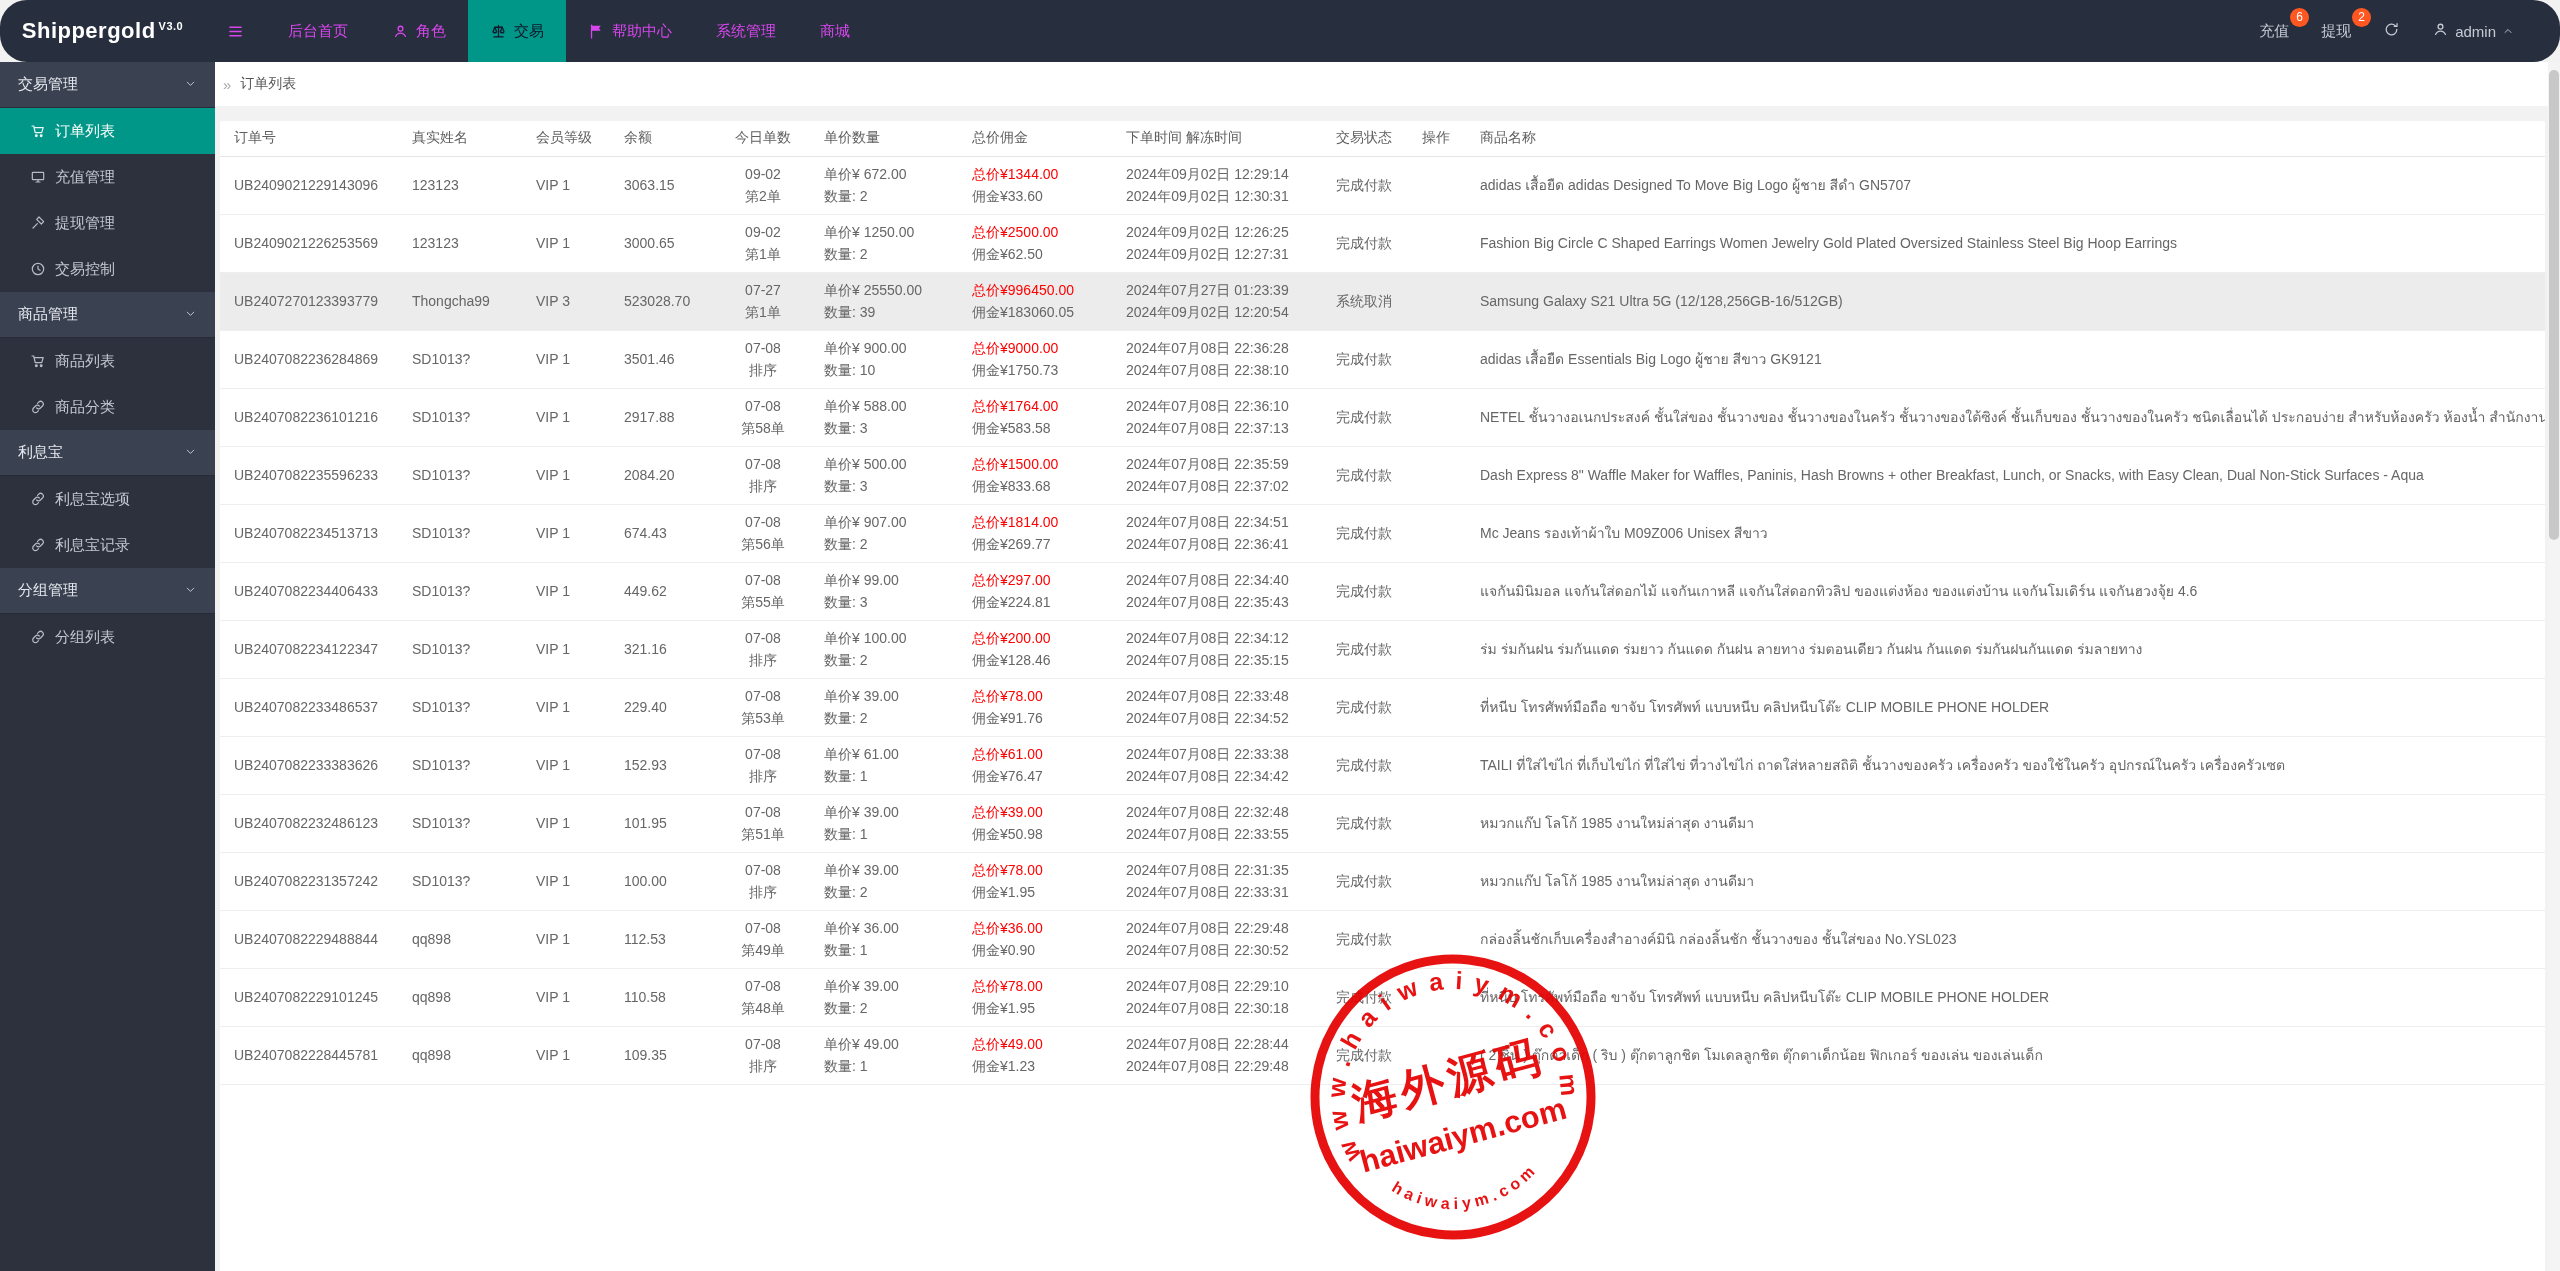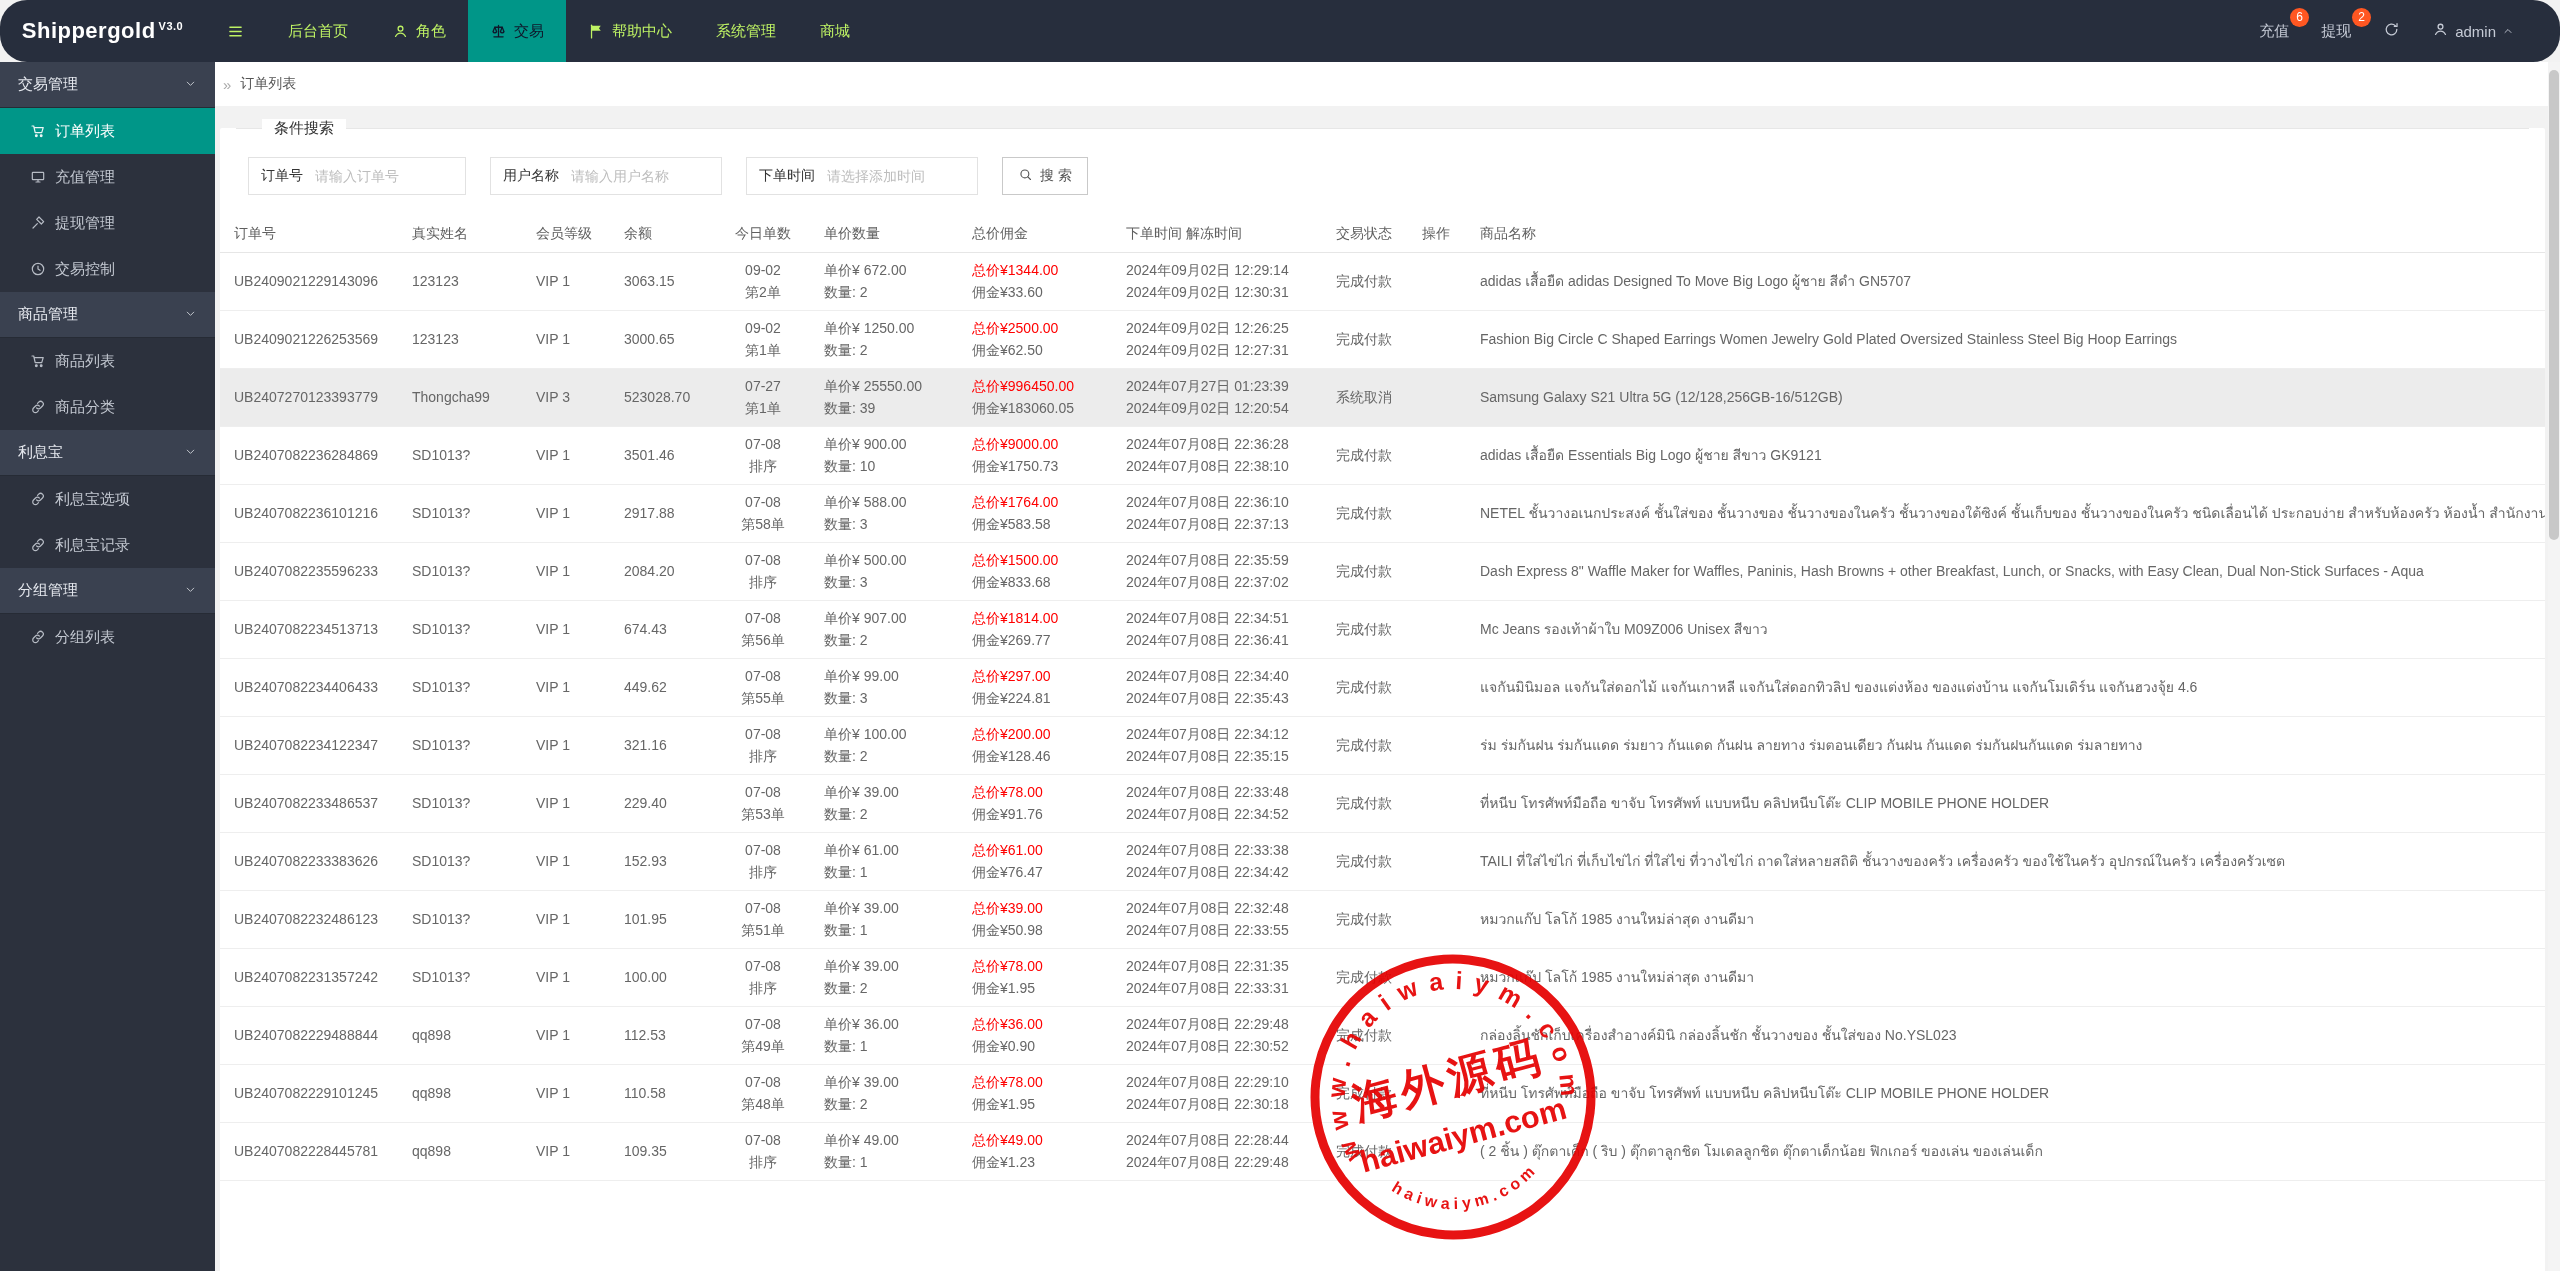--- a/index.html
+++ b/index.html
@@ -5,21 +5,21 @@
   * { margin:0; padding:0; box-sizing:border-box; }
   html,body { width:2560px; height:1271px; overflow:hidden; }
   body { font-family:"Liberation Sans","DejaVu Sans",sans-serif; background:#f2f2f2; }
   .screen { position:relative; width:2560px; height:1271px; overflow:hidden; }
 
   
   .topbar { position:absolute; top:0; left:0; right:0; height:62px; background:#272e3d; display:flex; align-items:stretch; z-index:30;border-radius:27px; }
   .logo { width:205px; display:flex; align-items:center; justify-content:center; color:#fff; font-size:22px; font-weight:bold; letter-spacing:.5px; }
   .logo sup { font-size:11px; font-weight:bold; margin-left:3px; margin-top:-10px; }
   .topnav { display:flex; align-items:stretch; }
-  .nav-item { display:flex; align-items:center; gap:7px; padding:0 22px; color:#bef264; font-size:15px; cursor:pointer; }
+  .nav-item { display:flex; align-items:center; gap:7px; padding:0 22px; color:#d946ef; font-size:15px; cursor:pointer; }
   .nav-item.active { background:#009688; color:#0f172a;text-align:center; }
   .nav-item .ic { display:flex; }
   .nav-item .ic svg { width:17px; height:17px; }
   .top-right { margin-left:auto; display:flex; align-items:center; padding-right:30px; }
   .tr-item { position:relative; display:flex; align-items:center; gap:6px; color:#c6cbd6; font-size:15px; padding:0 16px; height:62px; cursor:pointer; }
   .badge { position:absolute; top:8px; right:-4px; min-width:19px; height:19px; line-height:19px; padding:0 6px; background:#FF5722; color:#fff; font-size:12px; border-radius:10px; text-align:center; }
   .tr-item .ic svg { width:17px; height:17px; }
   .tr-item .caret svg { width:12px; height:12px; }
 
   
@@ -262,44 +262,20 @@
     </div>
 
   <div class="main">
     <div class="crumb-bar">
       <span class="sym">»</span>
       <span>订单列表</span>
     </div>
 
     <div class="card">
 
-      <div class="field">
-        <span class="field-legend">条件搜索</span>
-        <div class="search-row" id="search-row">
-            <div class="input-group">
-              <span class="ig-label">订单号</span>
-              <input placeholder="请输入订单号" style="">
-            </div>
-            <div class="input-group">
-              <span class="ig-label">用户名称</span>
-              <input placeholder="请输入用户名称" style="">
-            </div>
-            <div class="input-group">
-              <span class="ig-label">下单时间</span>
-              <input placeholder="请选择添加时间" style="">
-            </div>
-            <button class="search-btn">
-              <span class="ic"><svg viewBox="0 0 24 24" fill="none" stroke="currentColor" stroke-width="1.8" stroke-linecap="round" stroke-linejoin="round">
-                  <circle cx="11" cy="11" r="6.3"></circle>
-                  <path d="M15.7 15.7L20 20"></path>
-                </svg></span>
-              <span>搜 索</span>
-            </button>
-          </div>
-      </div>
 
 
       <div class="table-wrap">
         <table>
           <colgroup>
             <col style="width:182px">
               <col style="width:124px">
               <col style="width:88px">
               <col style="width:98px">
             <col style="width:102px">

